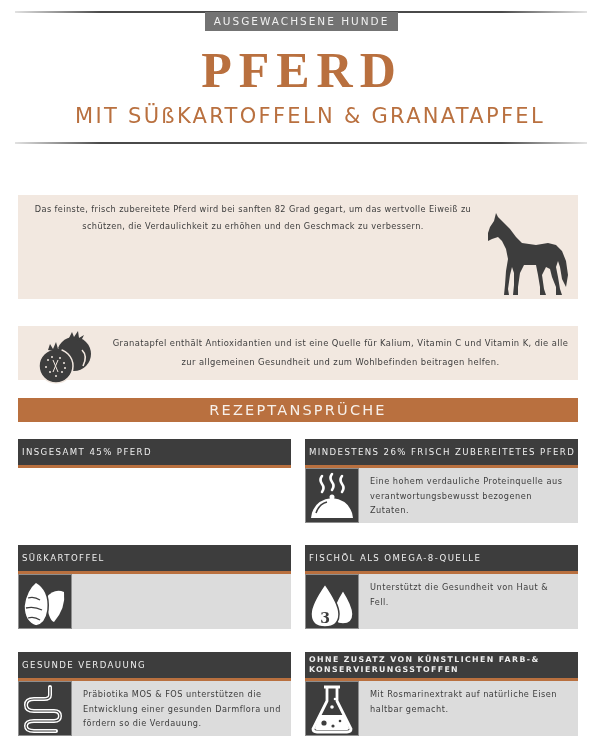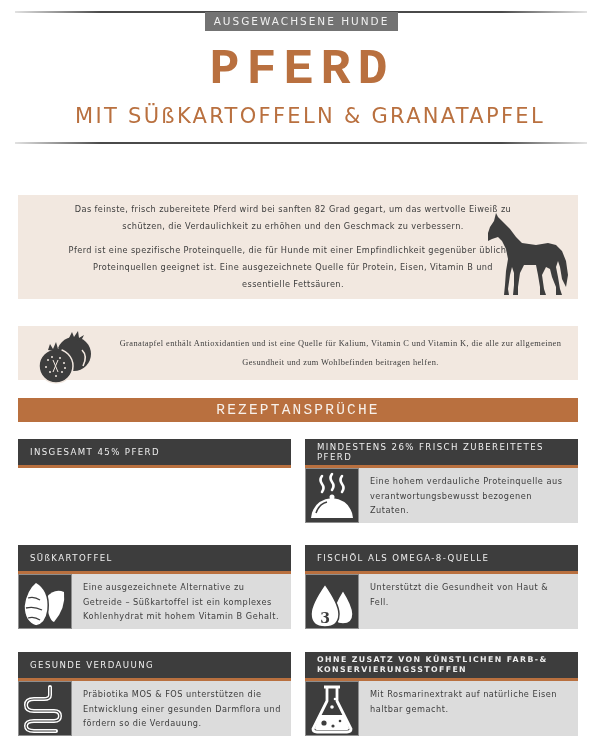--- a/index.html
+++ b/index.html
@@ -10,49 +10,49 @@
           background: linear-gradient(to right, rgba(60,60,60,0.15), #4a4a4a 15%, #4a4a4a 85%, rgba(60,60,60,0.15)); }
   .rule.top { top: 11px; }
   .rule.bottom { top: 142px; }
 
   .tag { position: absolute; left: 205px; top: 12px; width: 193px; height: 19px;
          background: #737373; color: #f0f0f0; font-size: 10.5px; letter-spacing: 2px;
          text-align: center; line-height: 19px; }
 
   .title { position: absolute; left: 0; width: 604px; top: 40px; text-align: center;
            color: #b9703f; font-size: 50px; font-weight: bold; letter-spacing: 7px; line-height: 60px;
-           font-family: Liberation Mono, monospace; }
+           font-family: Liberation Serif, serif; }
   .subtitle { position: absolute; left: 0; width: 604px; top: 101px; text-align: center;
               color: #b9703f; font-size: 21px; letter-spacing: 2.3px; line-height: 30px; margin-left: 8px; }
 
   .sec-head { position: absolute; left: 18px; width: 560px; background: #3d3d3d; color: #f2f2f2;
               text-align: center; font-size: 14.5px; letter-spacing: 2px; border-bottom: 3px solid #b9703f; }
   .sec-body { position: absolute; left: 18px; width: 560px; background: #f2e8e0; }
 
   .sec1-head { top: 168px; height: 27px; line-height: 24px; margin-top: 39px; }
   .sec1-body { top: 195px; height: 104px; }
   .sec1-text { position: absolute; left: 10px; top: 6px; width: 450px; text-align: center;
-               font-size: 8.2px; line-height: 17px; letter-spacing: 0.4px; color: #3d3d3d; margin-left: 40px; }
+               font-size: 8.2px; line-height: 17px; letter-spacing: 0.4px; color: #3d3d3d; }
   .sec1-text p + p { margin-top: 7px; }
   .horse { position: absolute; right: 6px; bottom: 0; width: 92px; height: 96px; }
 
   .sec2-head { top: 298px; height: 28px; line-height: 25px; margin-top: 31px; }
-  .sec2-body { top: 326px; height: 54px; font-family: Liberation Serif, serif; }
+  .sec2-body { top: 326px; height: 54px; }
   .pome { position: absolute; left: 18px; top: 4px; width: 60px; height: 54px; }
   .sec2-text { position: absolute; left: 90px; top: 8px; width: 465px; text-align: center;
                font-size: 8.4px; line-height: 19px; letter-spacing: 0.4px; }
 
   .claims-bar { position: absolute; left: 18px; top: 398px; width: 560px; height: 24px;
                 background: #b9703f; color: #f7f0ea; text-align: center; line-height: 24px;
-                font-size: 14.5px; letter-spacing: 2.2px; font-family: Liberation Mono, monospace; }
+                font-size: 14.5px; letter-spacing: 2.2px; }
 
   .card { position: absolute; width: 273px; height: 84px; }
   .card-head { position: absolute; left: 0; top: 0; width: 100%; height: 29px; background: #3d3d3d;
                border-bottom: 3px solid #b9703f; color: #eeeeee; font-size: 8.6px; letter-spacing: 1.4px;
-               padding-left: 12px; display: flex; align-items: center; line-height: 10px; }
+               padding-left: 4px; display: flex; align-items: center; line-height: 10px; }
   .card-body { position: absolute; left: 0; top: 29px; width: 100%; height: 55px; background: #dcdcdc; }
   .card-icon { position: absolute; left: 0; top: 0; width: 54px; height: 55px; background: #3d3d3d;
                border: 1px solid #8e8e8e; outline: 2px solid #3d3d3d; outline-offset: -3px; }
   .card-icon svg { position: absolute; left: 1px; top: 1px; width: 50px; height: 51px; }
   .card-text { position: absolute; left: 65px; top: 6px; width: 200px; font-size: 8.2px;
                line-height: 14.5px; letter-spacing: 0.5px; color: #3d3d3d; }
 
   .c1 { left: 18px; top: 439px; }
   .c2 { left: 305px; top: 439px; }
   .c3 { left: 18px; top: 545px; }
@@ -67,21 +67,20 @@
 <div class="rule top"></div>
 <div class="tag">AUSGEWACHSENE HUNDE</div>
 <div class="title">PFERD</div>
 <div class="subtitle">MIT SÜßKARTOFFELN &amp; GRANATAPFEL</div>
 <div class="rule bottom"></div>
 
 <div class="sec-head sec1-head">FRISCH ZUBEREITETES PFERD</div>
 <div class="sec-body sec1-body">
   <div class="sec1-text">
     <p>Das feinste, frisch zubereitete Pferd wird bei sanften 82 Grad gegart, um das wertvolle Eiweiß zu schützen, die Verdaulichkeit zu erhöhen und den Geschmack zu verbessern.</p>
-    <p>Pferd ist eine spezifische Proteinquelle, die für Hunde mit einer Empfindlichkeit gegenüber üblichen Proteinquellen geeignet ist. Eine ausgezeichnete Quelle für Protein, Eisen, Vitamin B und essentielle Fettsäuren.</p>
   </div>
   <svg class="horse" viewBox="0 0 92 96">
     <path fill="#3d3d3d" d="M8 30 L10 24 L14 18 L16 10 L18 14 L22 18 L30 26 L36 34 L42 40 L56 42 L68 40 L76 42 L82 48 L86 58 L88 72 L86 84 L82 76 L80 64 L78 58 L76 64 L78 74 L80 86 L82 92 L76 92 L76 84 L72 74 L70 66 L66 64 L62 72 L64 86 L66 92 L60 92 L60 84 L58 72 L56 62 L44 62 L40 70 L38 84 L38 92 L33 92 L34 82 L34 70 L32 64 L30 72 L28 86 L29 92 L24 92 L25 82 L26 68 L28 56 L26 46 L22 38 L18 34 L12 36 L8 38 Z"></path>
   </svg>
 </div>
 
 <div class="sec-head sec2-head">GRANATAPFEL</div>
 <div class="sec-body sec2-body">
   <svg class="pome" viewBox="0 0 60 54">
     <circle cx="38" cy="24" r="17" fill="#3d3d3d"></circle>
@@ -129,21 +128,20 @@
 <div class="card c3">
   <div class="card-head">SÜßKARTOFFEL</div>
   <div class="card-body">
     <div class="card-icon">
       <svg viewBox="0 0 50 51">
         <path d="M26 22 Q34 12 44 16 Q46 32 34 46 Q28 44 26 22 Z" fill="#ffffff"></path>
         <path d="M16 6 Q30 14 28 34 Q26 48 16 50 Q4 46 4 30 Q6 14 16 6 Z" fill="#ffffff" stroke="#3d3d3d" stroke-width="1.5"></path>
         <path d="M8 22 Q14 20 20 24 M6 32 Q14 30 22 34 M8 42 Q14 40 20 44" stroke="#3d3d3d" stroke-width="1.3" fill="none"></path>
       </svg>
     </div>
-    <div class="card-text">Eine ausgezeichnete Alternative zu Getreide – Süßkartoffel ist ein komplexes Kohlenhydrat mit hohem Vitamin B Gehalt.</div>
   </div>
 </div>
 
 <div class="card c4">
   <div class="card-head">FISCHÖL ALS OMEGA-8-QUELLE</div>
   <div class="card-body">
     <div class="card-icon">
       <svg viewBox="0 0 50 51">
         <path d="M36 14 Q46 30 46 38 Q46 48 36 48 Q26 48 26 38 Q26 30 36 14 Z" fill="#ffffff" stroke="#3d3d3d" stroke-width="1.5"></path>
         <path d="M18 8 Q32 28 32 38 Q32 51 18 51 Q4 51 4 38 Q4 28 18 8 Z" fill="#ffffff" stroke="#3d3d3d" stroke-width="1.5"></path>

